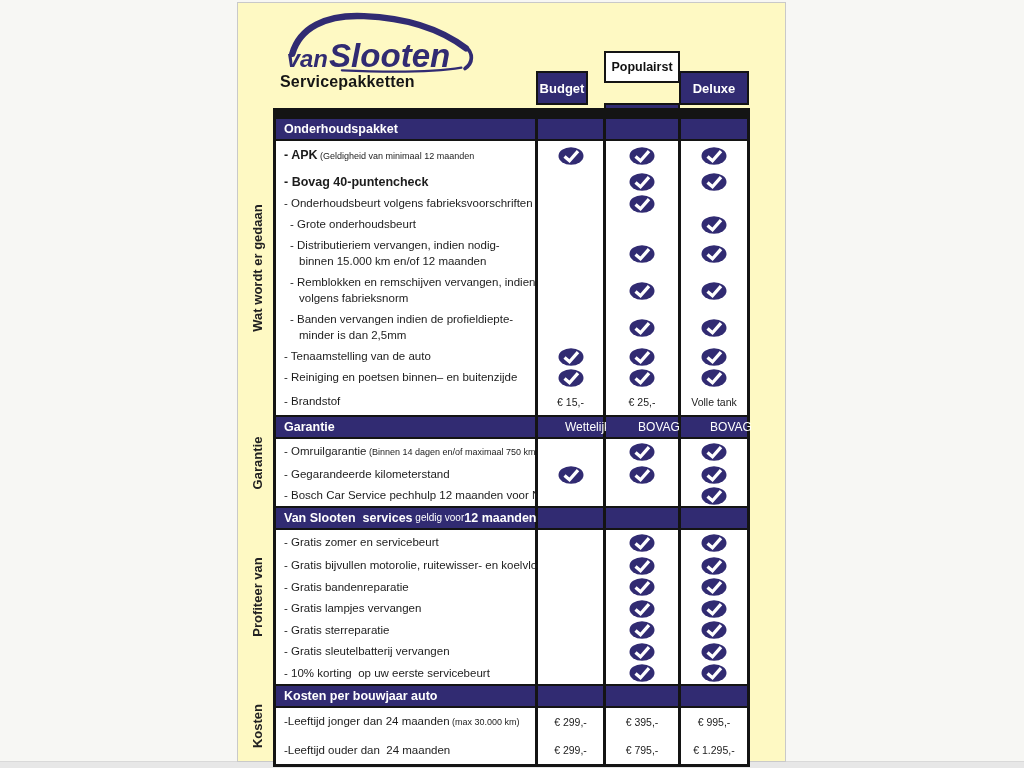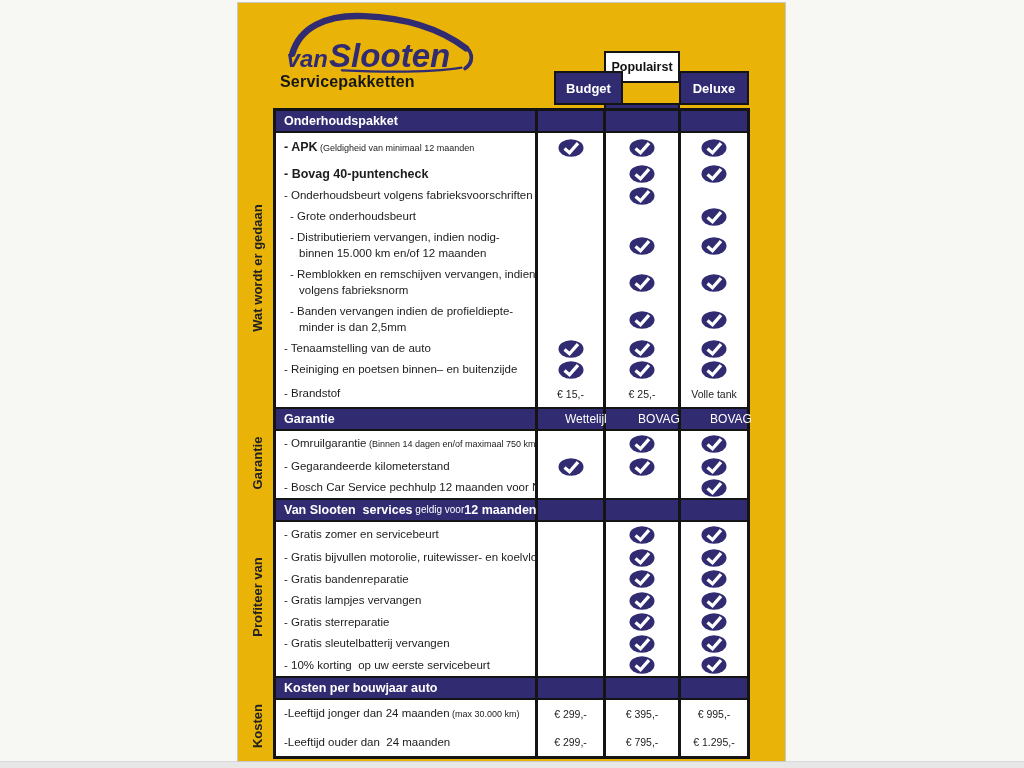--- a/index.html
+++ b/index.html
@@ -6,53 +6,53 @@
   html,body { width:1024px; height:768px; }
   body {
     background:#f7f7f4;
     font-family:"Liberation Sans", sans-serif;
     position:relative;
     overflow:hidden;
   }
   .bottom-strip { position:absolute; left:0; top:761px; width:1024px; height:7px; background:#e7e7e7; border-top:1px solid #d9d9d9; }
   .page {
     position:absolute; left:237px; top:2px; width:549px; height:760px;
-    background:#eab308; border:1px solid #c9c9c9;
+    background:#fef9c3; border:1px solid #c9c9c9;
   }
   
   .logo { position:absolute; left:38px; top:3px; width:220px; height:68px; }
   
   .title { position:absolute; left:42px; top:70px; font-size:16px; font-weight:bold; color:#161616; letter-spacing:0.2px; }
   
   .plan-box {
     position:absolute; top:68px; height:34px;
     background:var(--navy); border:2px solid #141414;
     color:#fff; font-weight:bold; font-size:13px;
     display:flex; align-items:center; justify-content:center;
   }
-  .plan-budget  { left:316px; width:69px; }
+  .plan-budget  { left:298px; width:52px; }
   .plan-premium { left:366px; width:76px;margin-top:32px; }
   .plan-deluxe  { left:441px; width:70px; }
   .popular-badge {
     position:absolute; left:366px; top:48px; width:76px; height:32px;
     background:#fff; border:2px solid #141414;
     color:#111; font-weight:bold; font-size:12.5px;
     display:flex; align-items:center; justify-content:center;
   }
   
   .table {
     position:absolute; left:35px; top:105px; width:477px;
     border:3px solid #141414; background:#141414;
   }
   .trow { display:grid; grid-template-columns:259px 65px 72px 66px; column-gap:3px; }
   .cell { background:#fff; display:flex; align-items:center; justify-content:center; }
   .label-cell { justify-content:flex-start; }
   
   .bar { margin:2px 0; }
-  .sec-0 .bar { margin-top:0; }
+  .sec-0 .bar { margin-top:8px; }
   .bar .cell { background:var(--navy); color:#fff; min-height:20px;padding-left:34px; }
   .bar .label-cell { padding-left:8px; }
   .bar-part { font-size:12.5px; font-weight:bold; line-height:20px; white-space:pre; }
   .bar-part.small { font-size:10px; font-weight:normal; }
   .bar-val { font-size:12px; color:#fff; }
   
   .row { min-height:21px; }
   .row .label-cell { flex-direction:column; align-items:flex-start; justify-content:center; padding:4px 4px 4px 8px; }
   .l1, .l2 { line-height:13px; font-size:11.5px; color:#1c1c1c; white-space:pre; }
   .l2 { margin-top:3px; padding-left:9px; }

